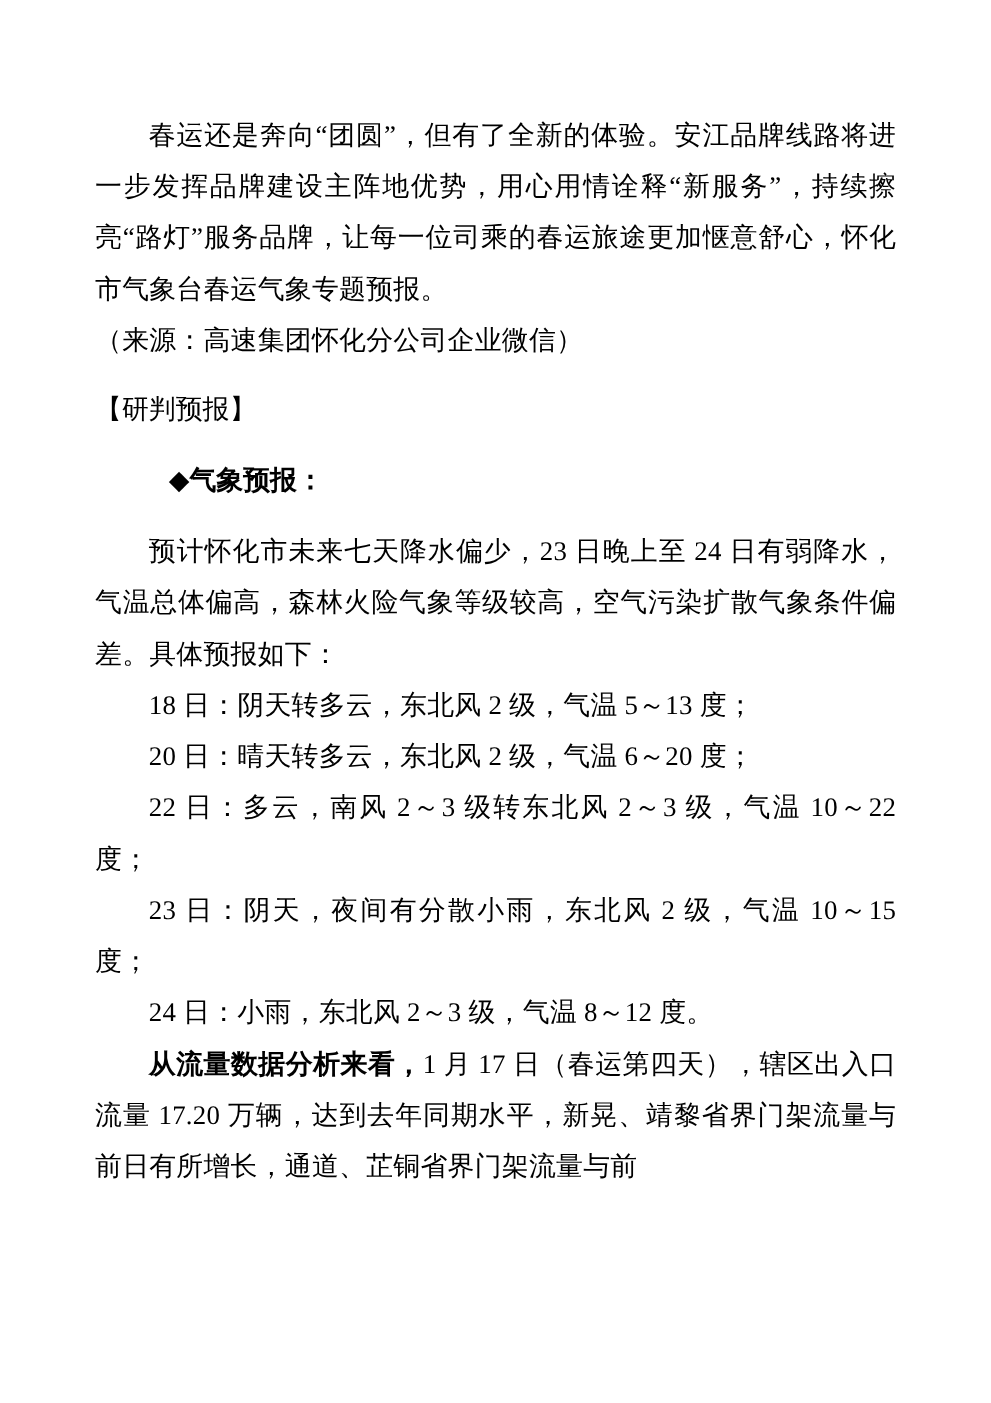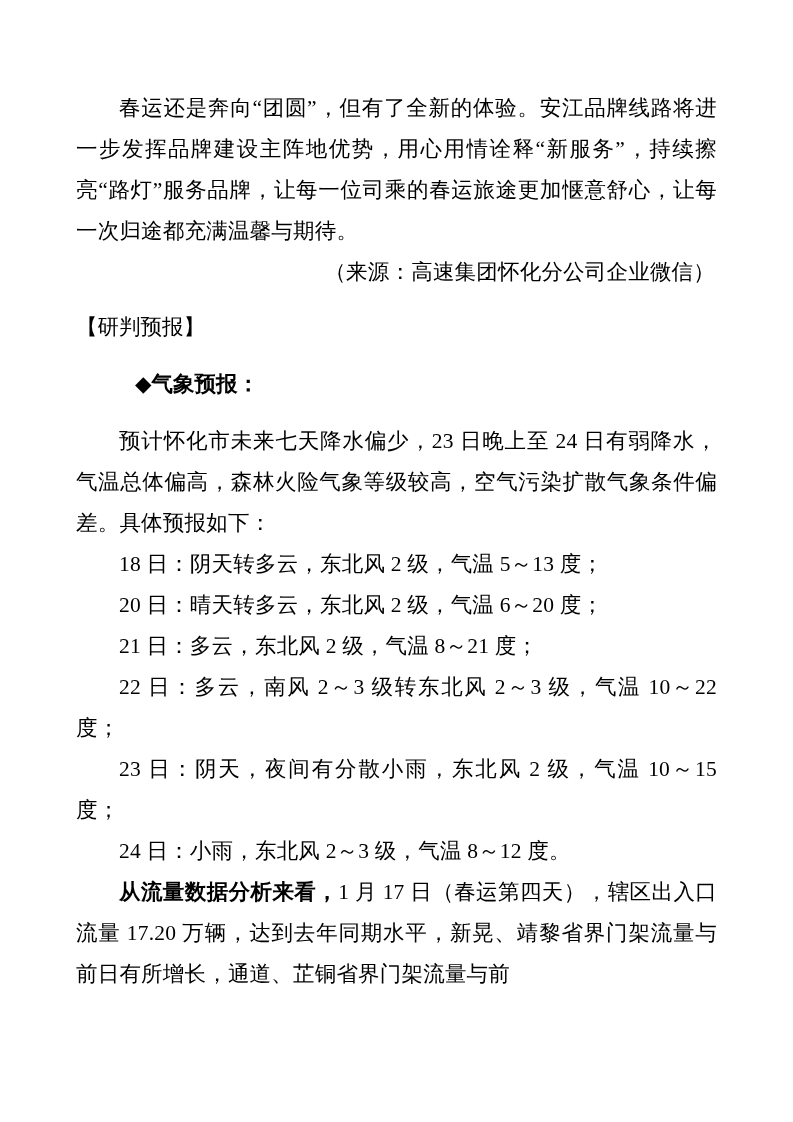--- a/index.html
+++ b/index.html
@@ -26,21 +26,20 @@
     line-height: 41px;
     text-align: justify;
     text-justify: inter-ideograph;
     margin: 0;
     letter-spacing: 0.2px;
   }
   .indent2 {
     text-indent: 2em;
   }
   .right {
-    text-align: right;
     padding-right: 2px;
   }
   .bold {
     font-weight: bold;
     margin-top: 28px;
   }
   .heading {
     font-size: 21.5px;
     line-height: 41px;
     font-weight: normal;
@@ -58,35 +57,34 @@
   }
   .list-line {
     text-indent: 2em;
   }
 </style>
 </head>
 <body>
 
 <div class="page">
 
-  <p class="para indent2">春运还是奔向“团圆”，但有了全新的体验。安江品牌线路将进一步发挥品牌建设主阵地优势，用心用情诠释“新服务”，持续擦亮“路灯”服务品牌，让每一位司乘的春运旅途更加惬意舒心，让每一次归途都充满温馨与期待。</p>
+  <p class="para indent2">春运还是奔向“团圆”，但有了全新的体验。安江品牌线路将进一步发挥品牌建设主阵地优势，用心用情诠释“新服务”，持续擦亮“路灯”服务品牌，让每一位司乘的春运旅途更加惬意舒心，怀化市气象台春运气象专题预报。</p>
 
   <p class="para right">（来源：高速集团怀化分公司企业微信）</p>
 
   <div class="gap-mid"></div>
 
   <p class="heading">【研判预报】</p>
 
   <p class="sub-heading">◆气象预报：</p>
 
   <p class="para indent2">预计怀化市未来七天降水偏少，23 日晚上至 24 日有弱降水，气温总体偏高，森林火险气象等级较高，空气污染扩散气象条件偏差。具体预报如下：</p>
 
   <p class="para list-line">18 日：阴天转多云，东北风 2 级，气温 5～13 度；</p>
   <p class="para list-line">20 日：晴天转多云，东北风 2 级，气温 6～20 度；</p>
-  <p class="para list-line">21 日：多云，东北风 2 级，气温 8～21 度；</p>
   <p class="para list-line">22 日：多云，南风 2～3 级转东北风 2～3 级，气温 10～22 度；</p>
   <p class="para list-line">23 日：阴天，夜间有分散小雨，东北风 2 级，气温 10～15 度；</p>
   <p class="para list-line">24 日：小雨，东北风 2～3 级，气温 8～12 度。</p>
 
 
 
   <p class="para indent2"><span class="bold">从流量数据分析来看，</span><span>1 月 17 日（春运第四天），辖区出入口流量 17.20 万辆，达到去年同期水平，新晃、靖黎省界门架流量与前日有所增长，通道、芷铜省界门架流量与前</span></p>
 
 </div>
 

